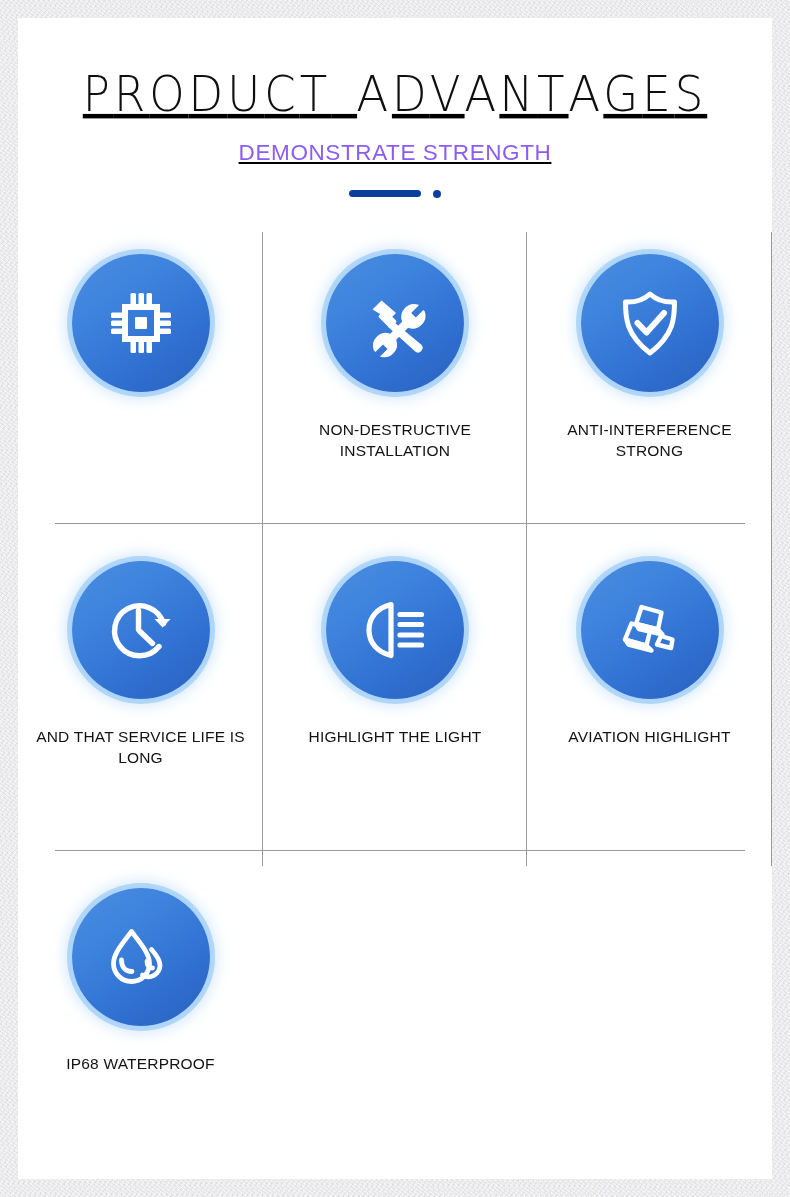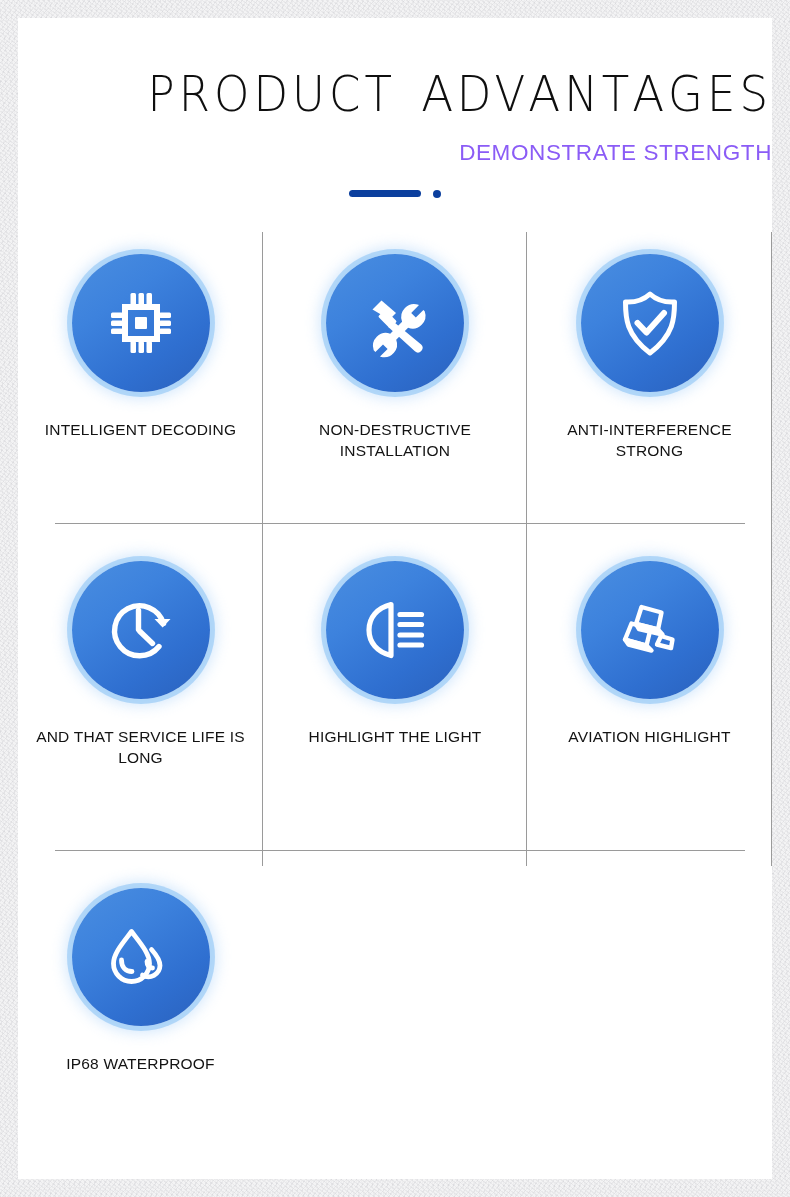--- a/index.html
+++ b/index.html
@@ -31,21 +31,21 @@
   #card {
     position: absolute;
     left: 18px;
     top: 18px;
     width: 754px;
     height: 1161px;
     background: #ffffff;
   }
 
   
-  #header { padding-top: 50px; text-align: right; }
+  #header { padding-top: 50px; text-align: center; text-decoration: underline; }
 
   #title {
     font-family: "DejaVu Sans", sans-serif;
     font-weight: 300;
     font-size: 45px;
     letter-spacing: 4.0px;
     color: #0f0f0f;
     white-space: nowrap;
     line-height: 1;
     transform: scaleY(1.12);
@@ -190,21 +190,20 @@
               <rect x="41.5" y="54" width="5.5" height="12" rx="1.5"></rect>
               <rect x="6" y="25.5" width="12" height="5.5" rx="1.5"></rect>
               <rect x="6" y="33.5" width="12" height="5.5" rx="1.5"></rect>
               <rect x="6" y="41.5" width="12" height="5.5" rx="1.5"></rect>
               <rect x="54" y="25.5" width="12" height="5.5" rx="1.5"></rect>
               <rect x="54" y="33.5" width="12" height="5.5" rx="1.5"></rect>
               <rect x="54" y="41.5" width="12" height="5.5" rx="1.5"></rect>
             </svg>
           </span>
         </div>
-        <div class="caption">INTELLIGENT DECODING</div>
       </div>
 
       <div class="cell col2 row1">
         <div class="badge">
           <span>
             <svg width="74" height="74" viewBox="0 0 74 74" fill="#ffffff">
 
               <path d="M14.5 23.5 L23.5 14.5 L38 27 L31.5 33.5 Z"></path>
               <path d="M30.5 30.5 L36 36 L62.5 59.5 a4.6 4.6 0 0 1 -6.5 6.5 L30.5 41 Z" transform="rotate(-2 36 40)"></path>
               <rect x="24.5" y="24.5" width="10" height="17" rx="1.5" transform="rotate(-45 29.5 33)"></rect>

